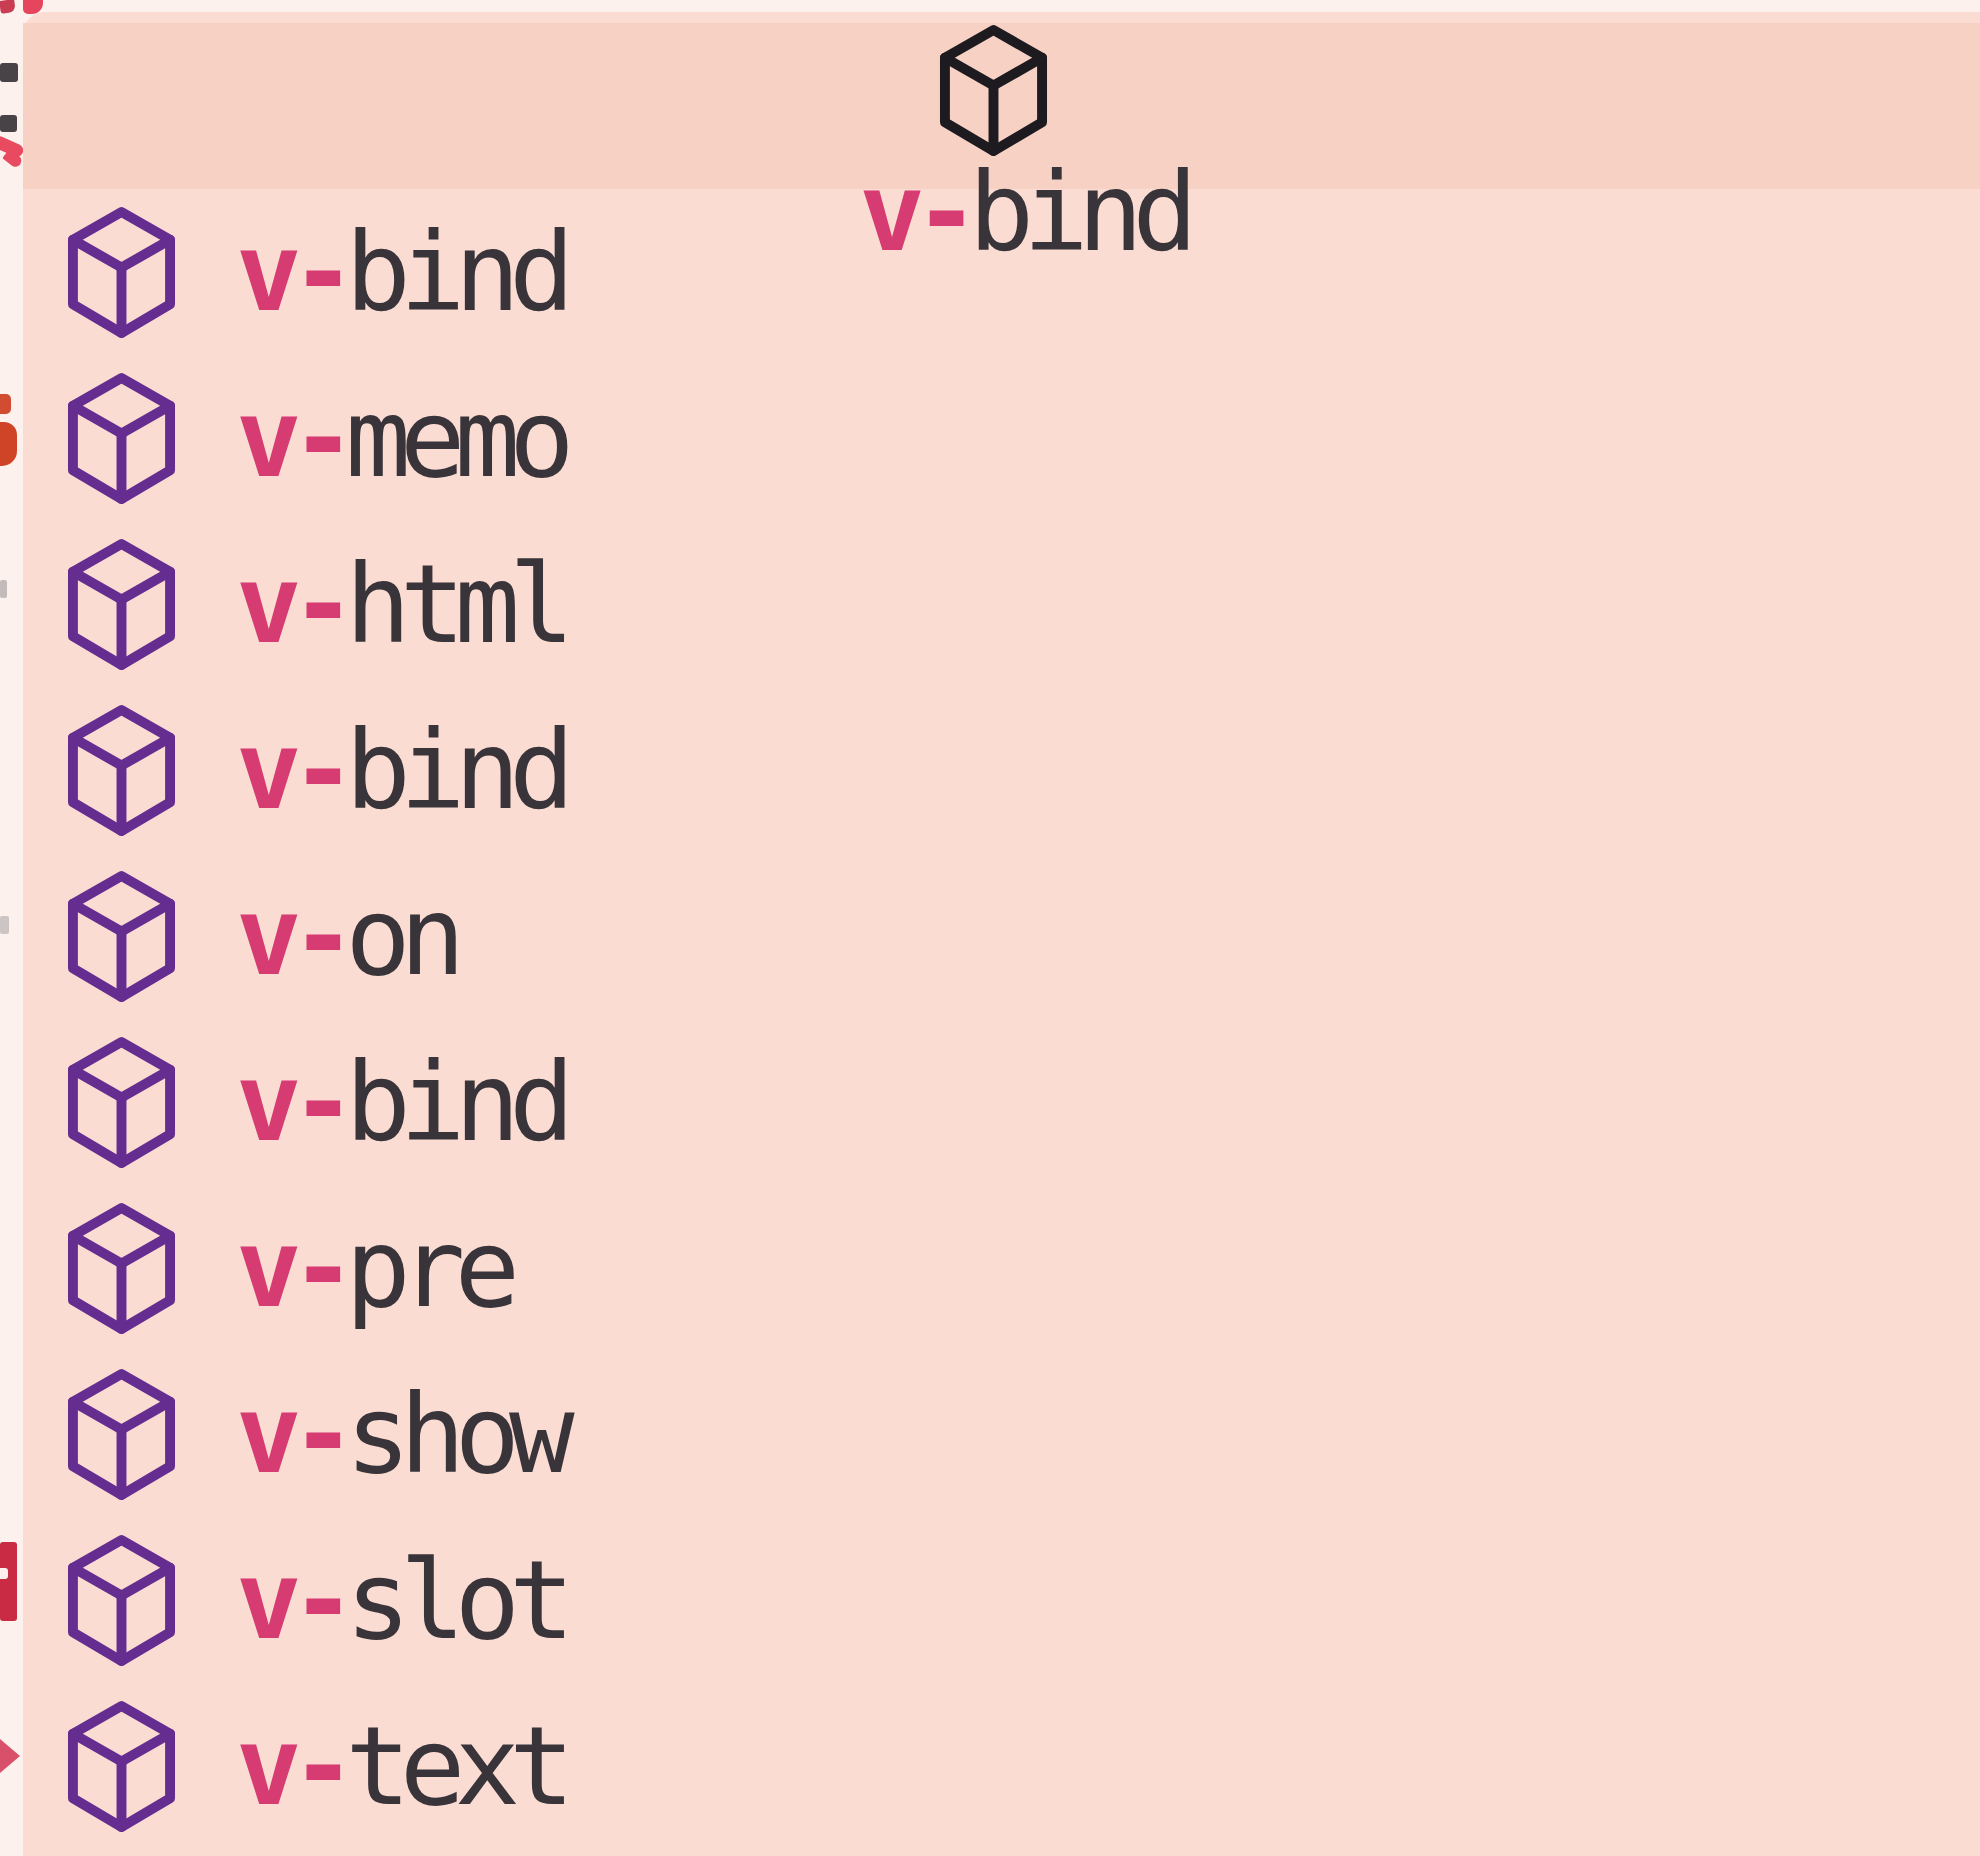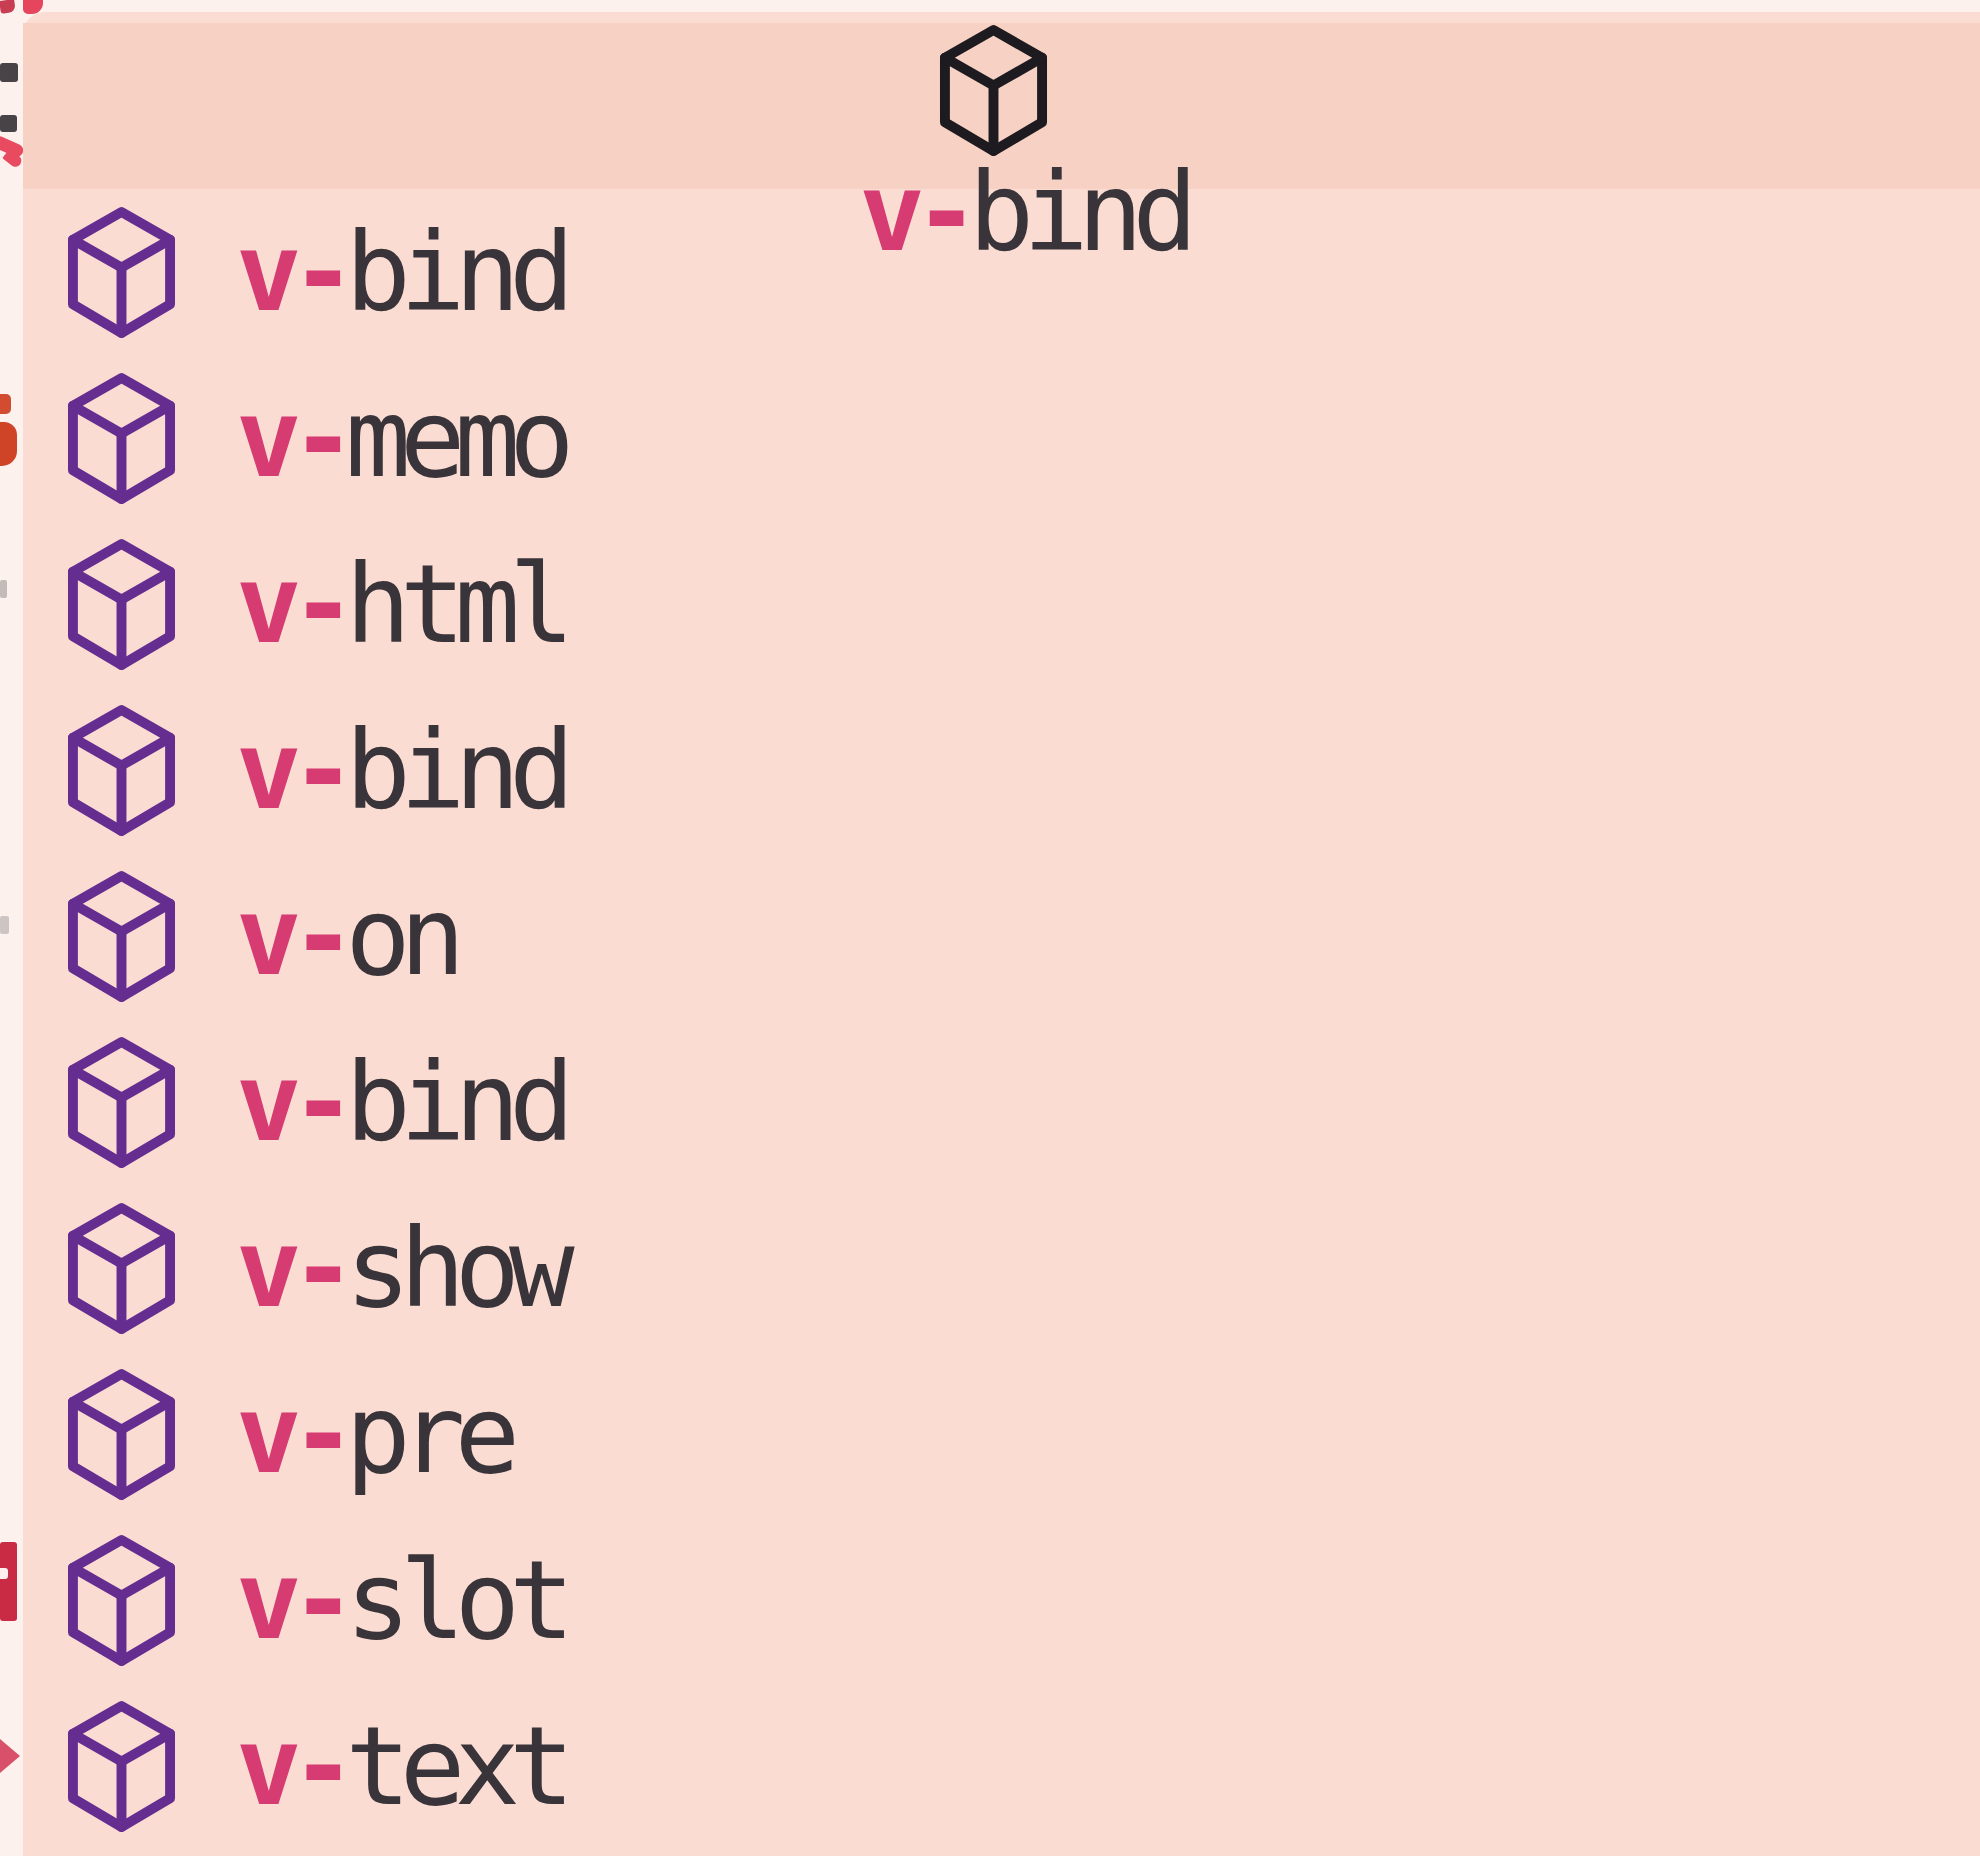--- a/index.html
+++ b/index.html
@@ -145,32 +145,32 @@
     </li>
 
     <li class="row">
       <span class="icon-wrap">
           <svg viewBox="0 0 112 136">
             <path class="cube-stroke" d="M56 7 L105 35 L105 100 L56 129 L7 100 L7 35 Z"></path>
             <path class="cube-stroke" d="M7 35 L56 63 L105 35"></path>
             <path class="cube-stroke" d="M56 63 L56 129"></path>
           </svg>
         </span>
-      <span class="label"><span class="match">v-</span><span>show</span></span>
+      <span class="label"><span class="match">v-</span><span>pre</span></span>
     </li>
 
     <li class="row">
       <span class="icon-wrap">
           <svg viewBox="0 0 112 136">
             <path class="cube-stroke" d="M56 7 L105 35 L105 100 L56 129 L7 100 L7 35 Z"></path>
             <path class="cube-stroke" d="M7 35 L56 63 L105 35"></path>
             <path class="cube-stroke" d="M56 63 L56 129"></path>
           </svg>
         </span>
-      <span class="label"><span class="match">v-</span><span>pre</span></span>
+      <span class="label"><span class="match">v-</span><span>show</span></span>
     </li>
 
     <li class="row">
       <span class="icon-wrap">
           <svg viewBox="0 0 112 136">
             <path class="cube-stroke" d="M56 7 L105 35 L105 100 L56 129 L7 100 L7 35 Z"></path>
             <path class="cube-stroke" d="M7 35 L56 63 L105 35"></path>
             <path class="cube-stroke" d="M56 63 L56 129"></path>
           </svg>
         </span>

